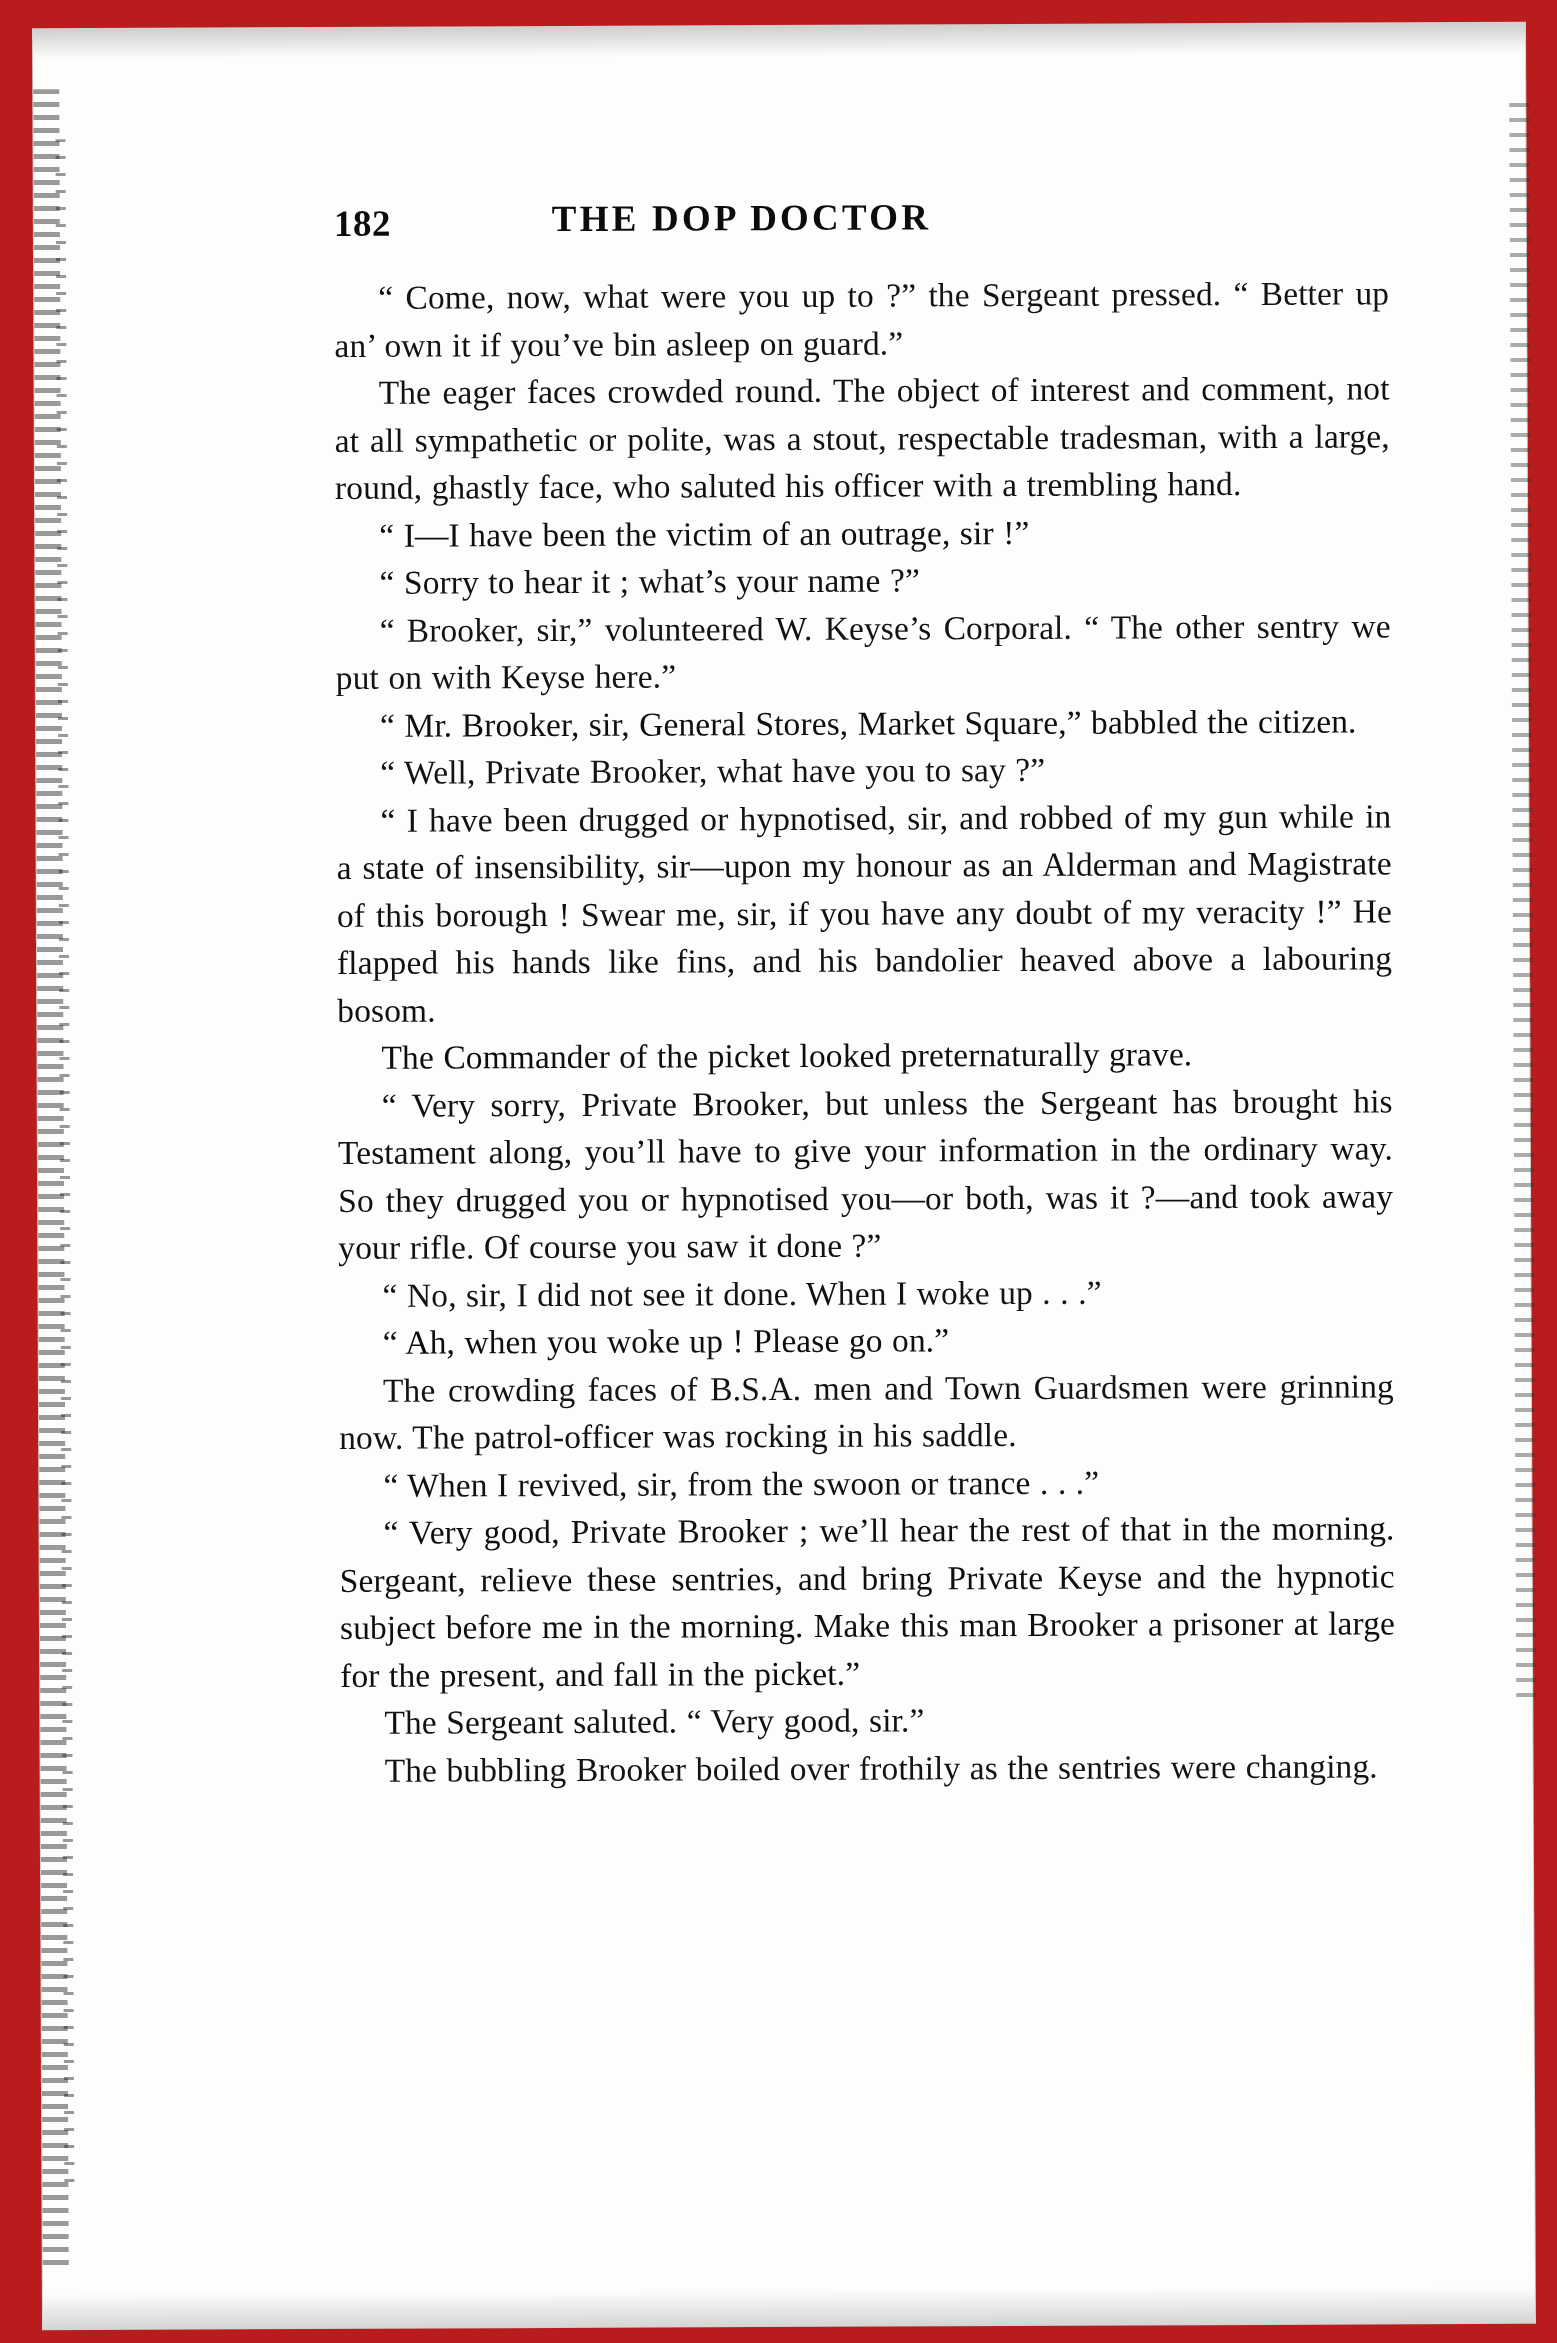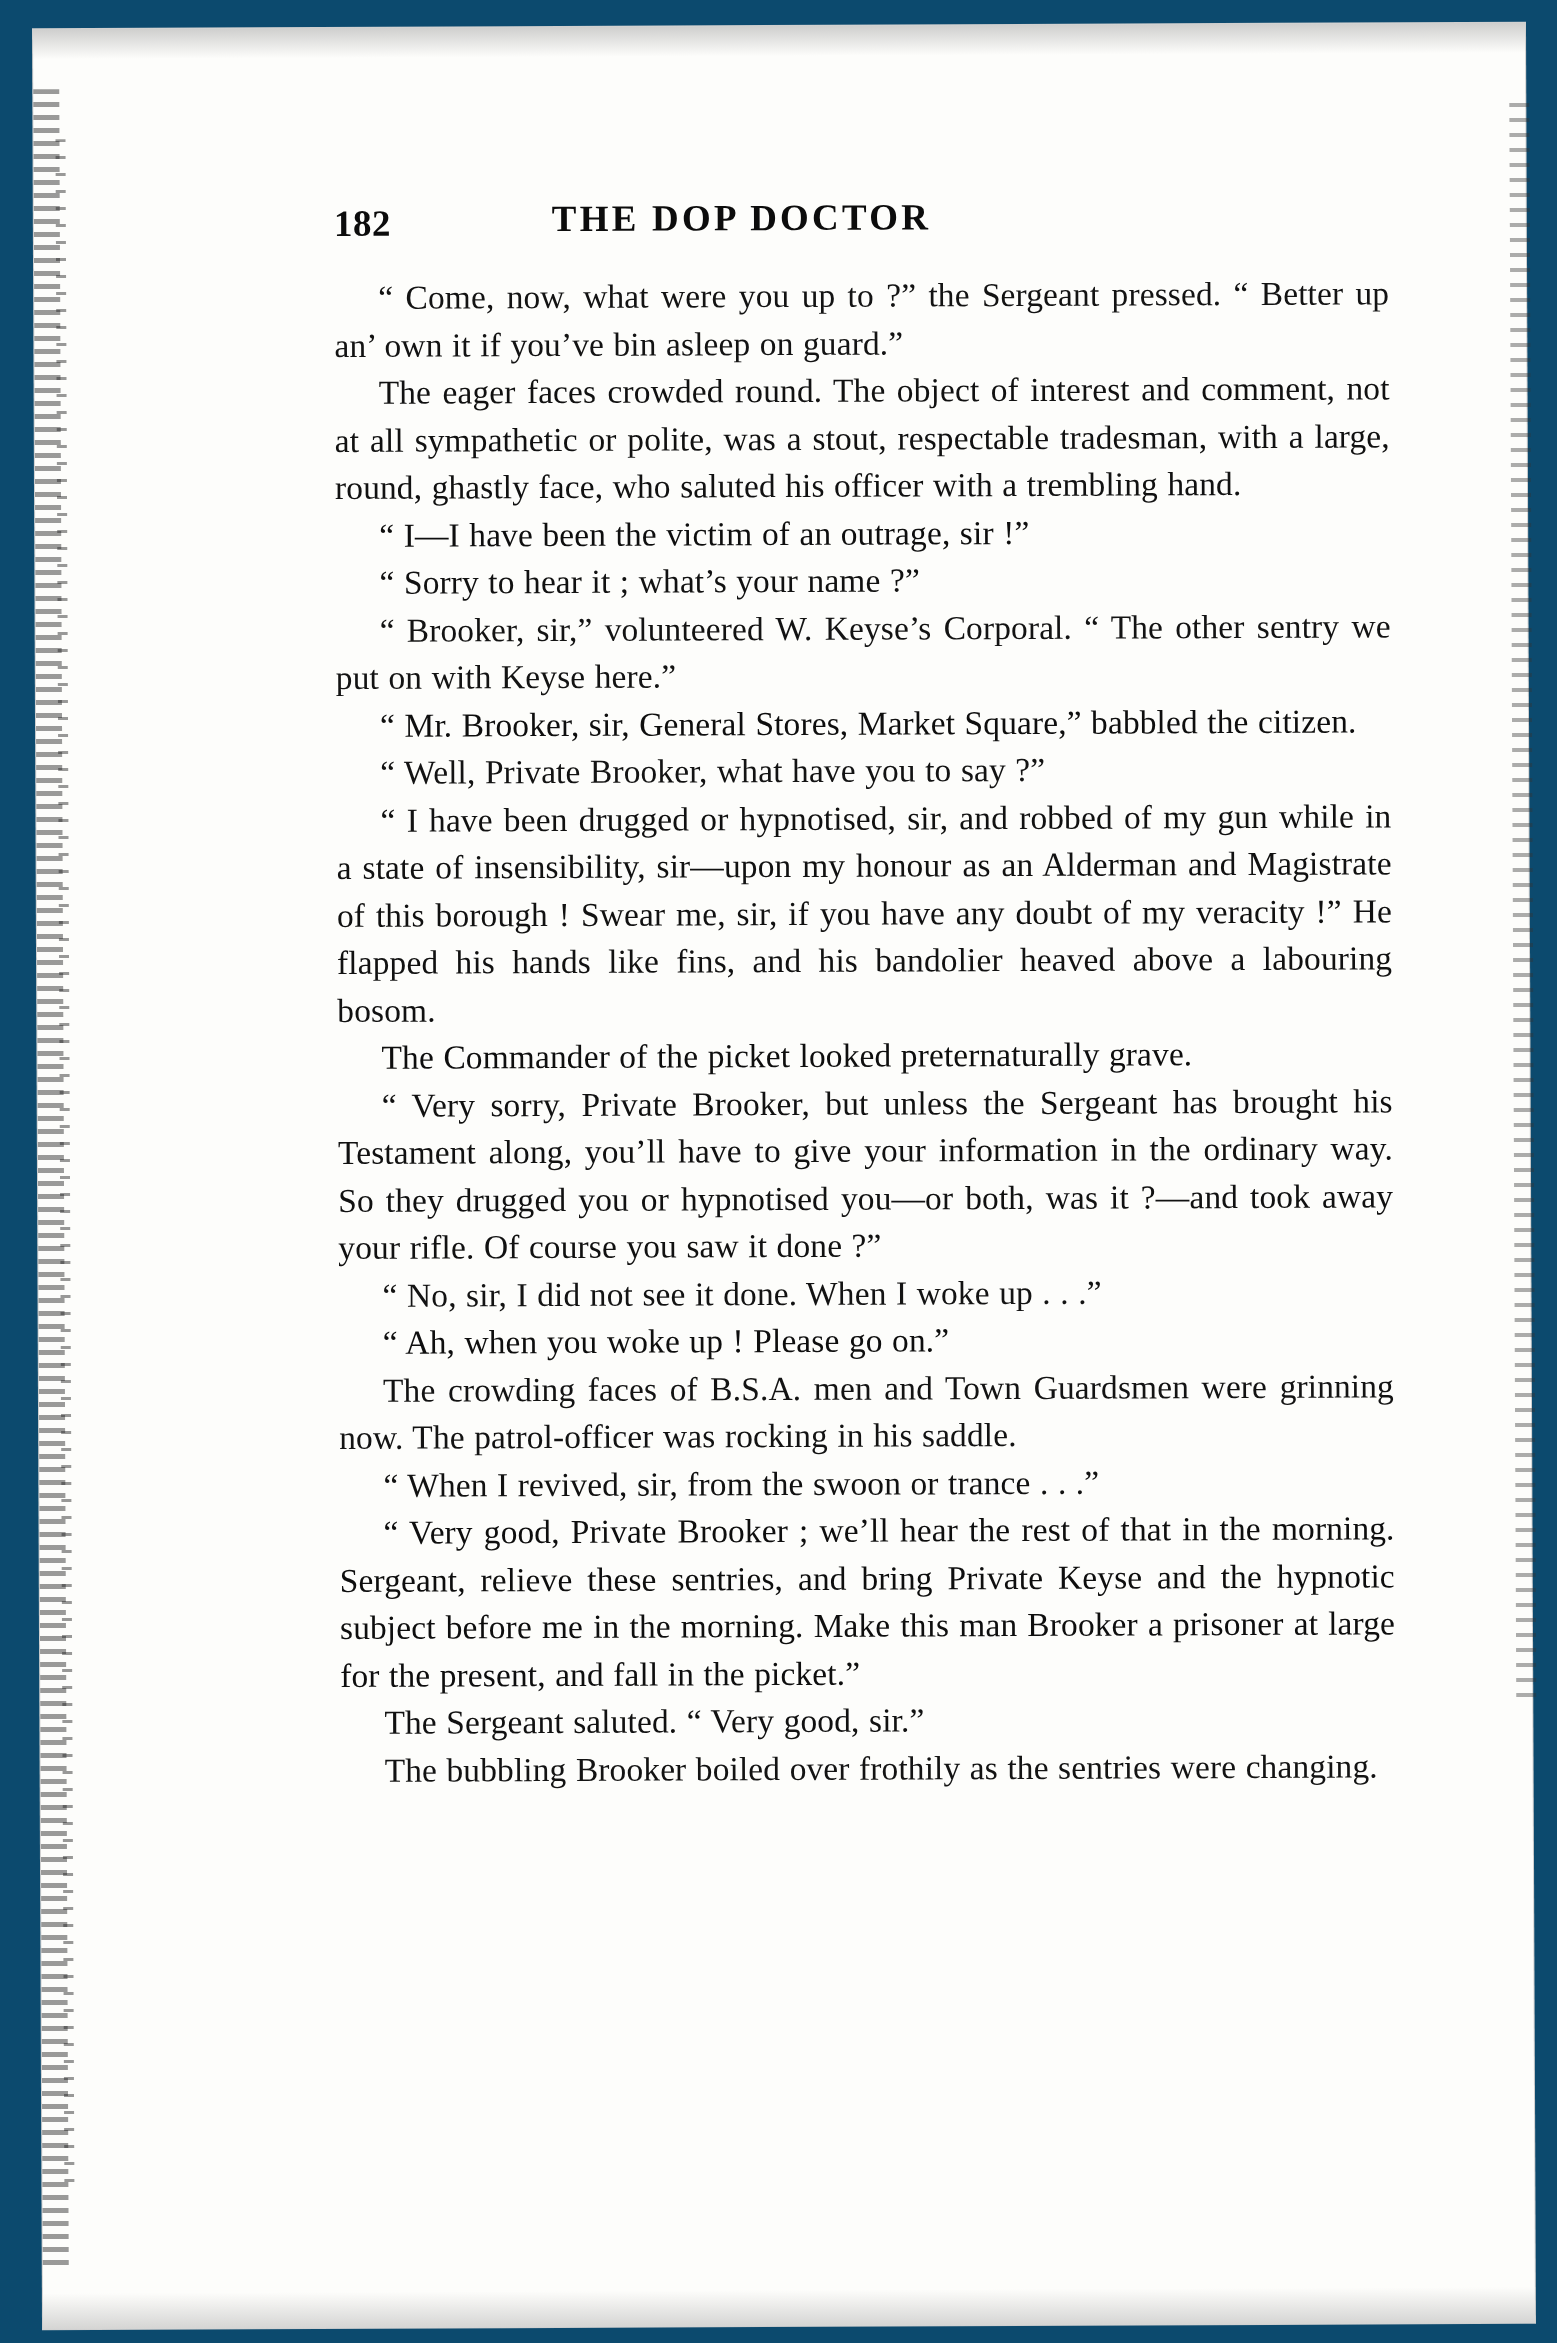--- a/index.html
+++ b/index.html
@@ -4,21 +4,21 @@
 <style>
   html, body {
     margin: 0;
     padding: 0;
     background: #8f8f8f;
   }
   .page-canvas {
     position: relative;
     width: 1557px;
     height: 2343px;
-    background: #0c4a6e;
+    background: #b91c1c;
     overflow: hidden;
     font-family: "Liberation Serif", serif;
   }
   
   .scan-sheet {
     position: absolute;
     left: 38px;
     top: 26px;
     width: 1492px;
     height: 2300px;

